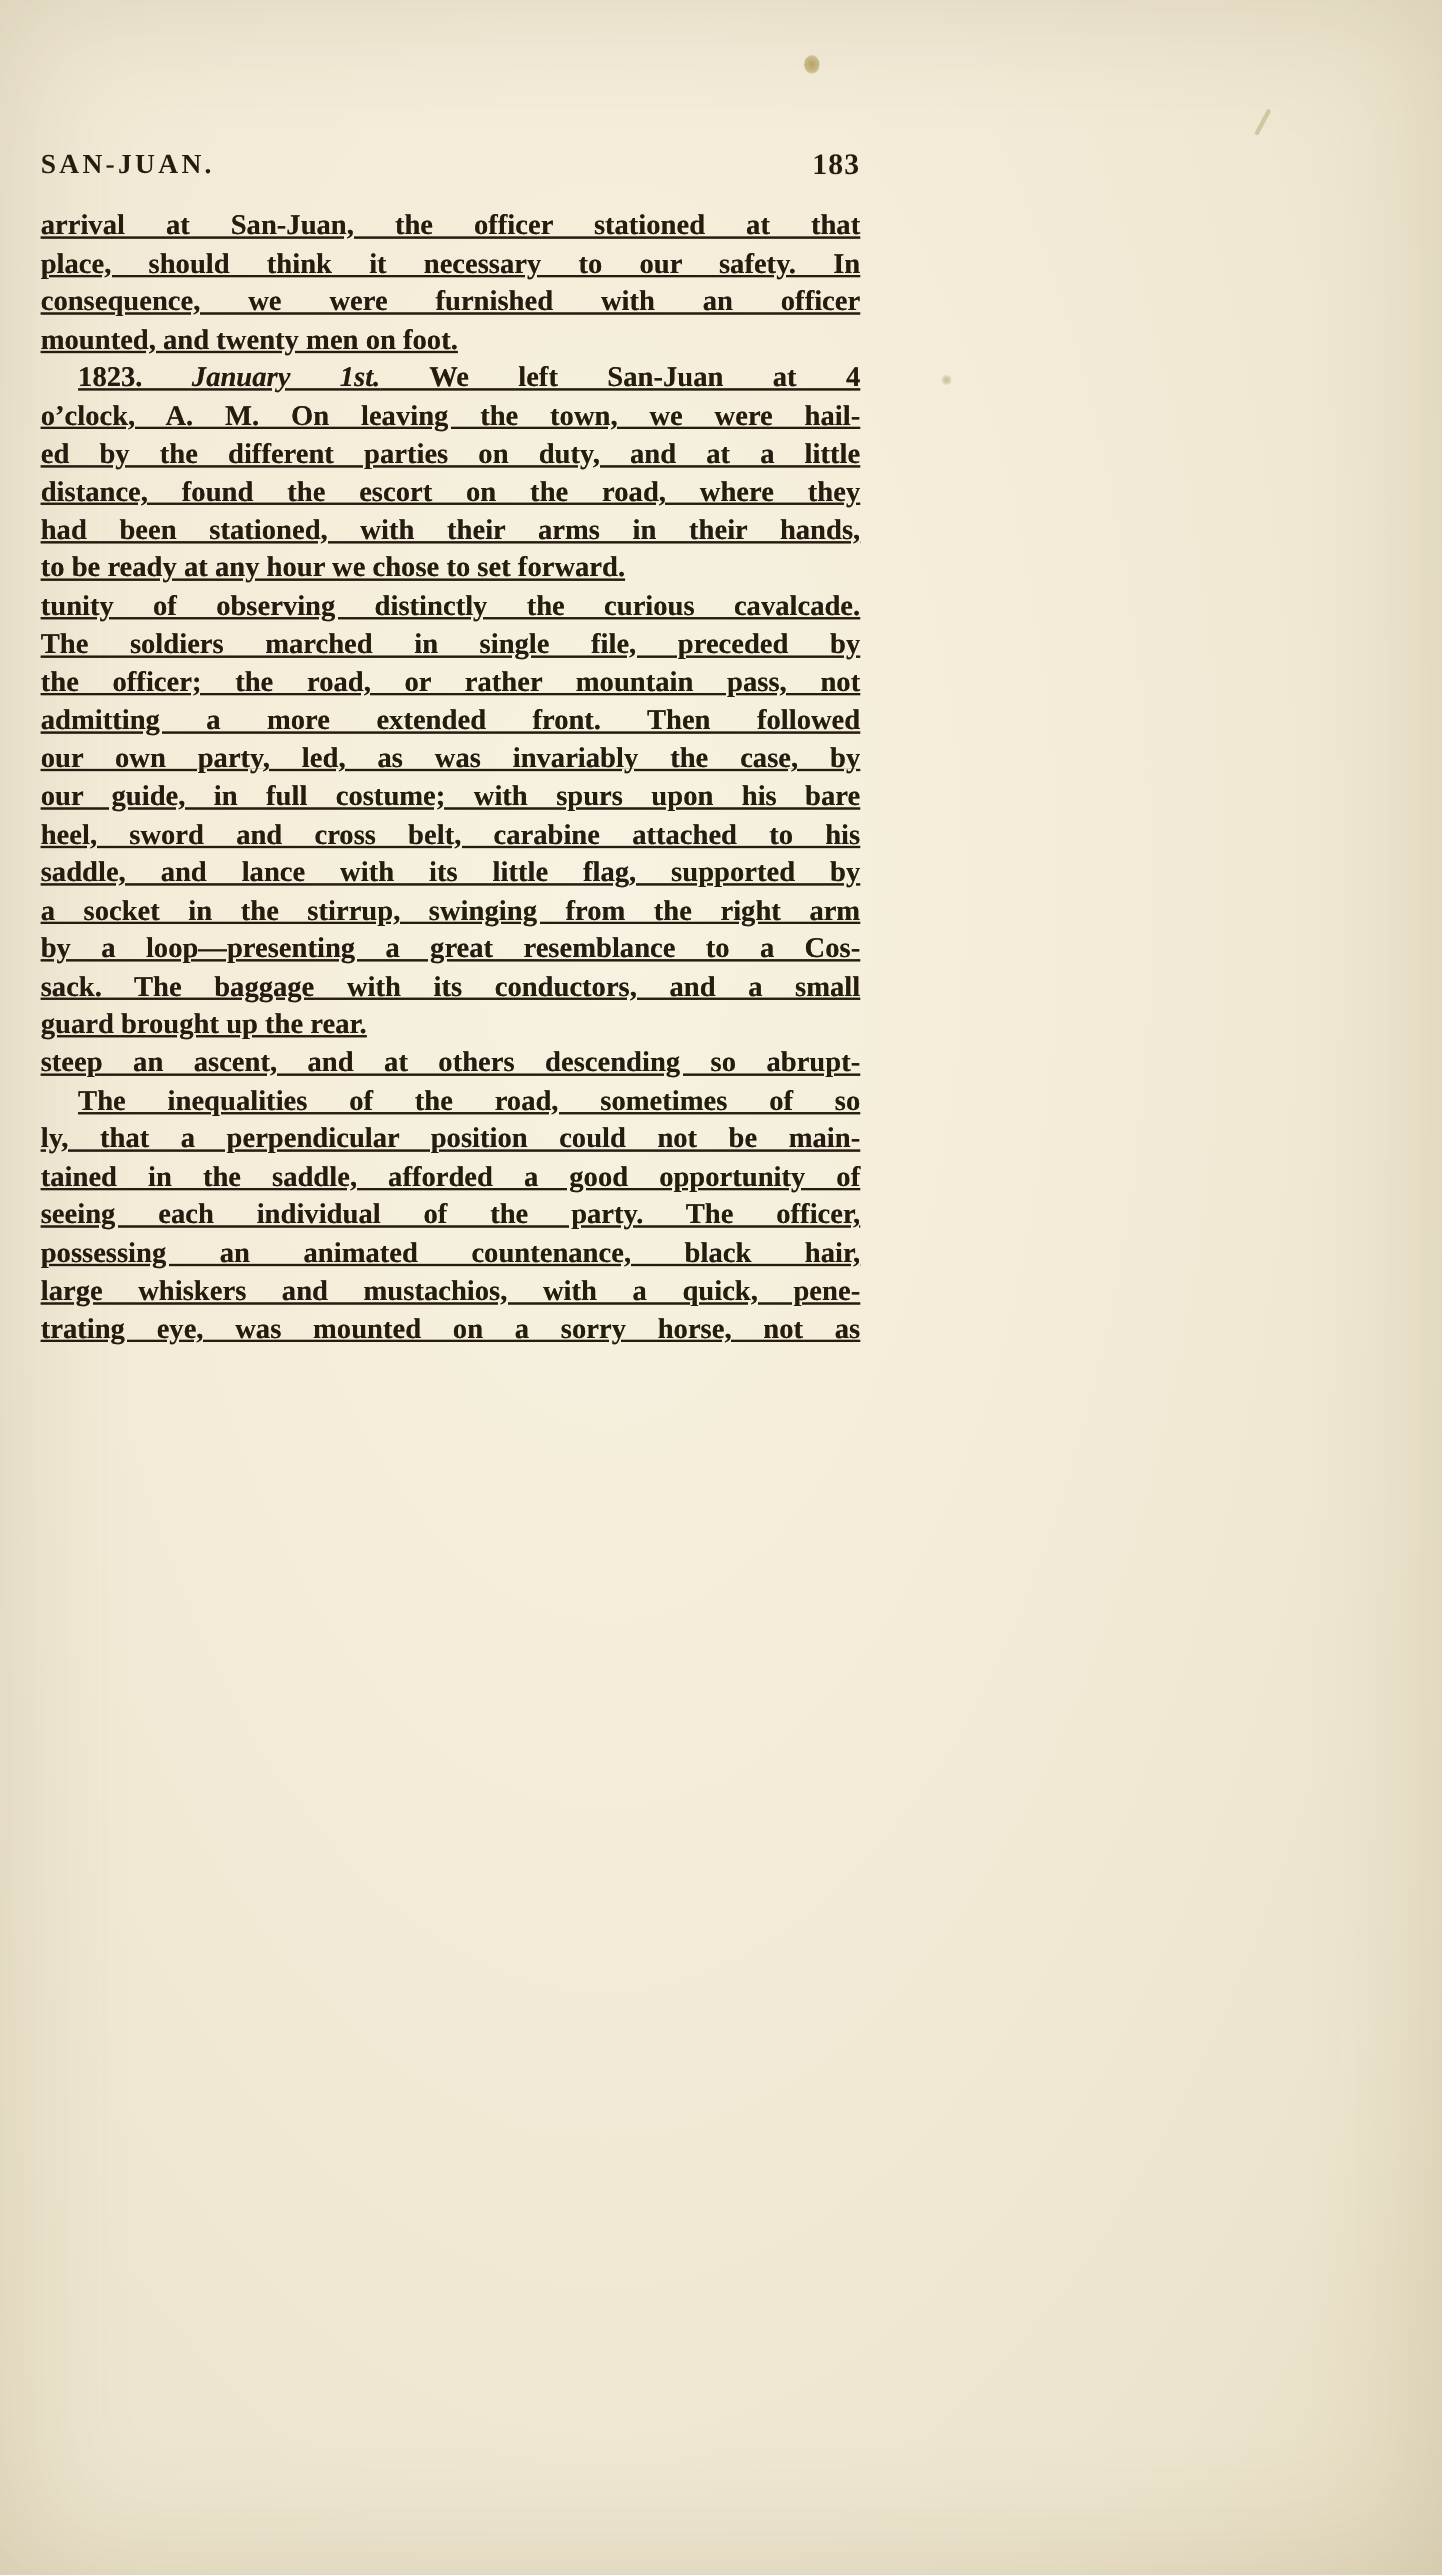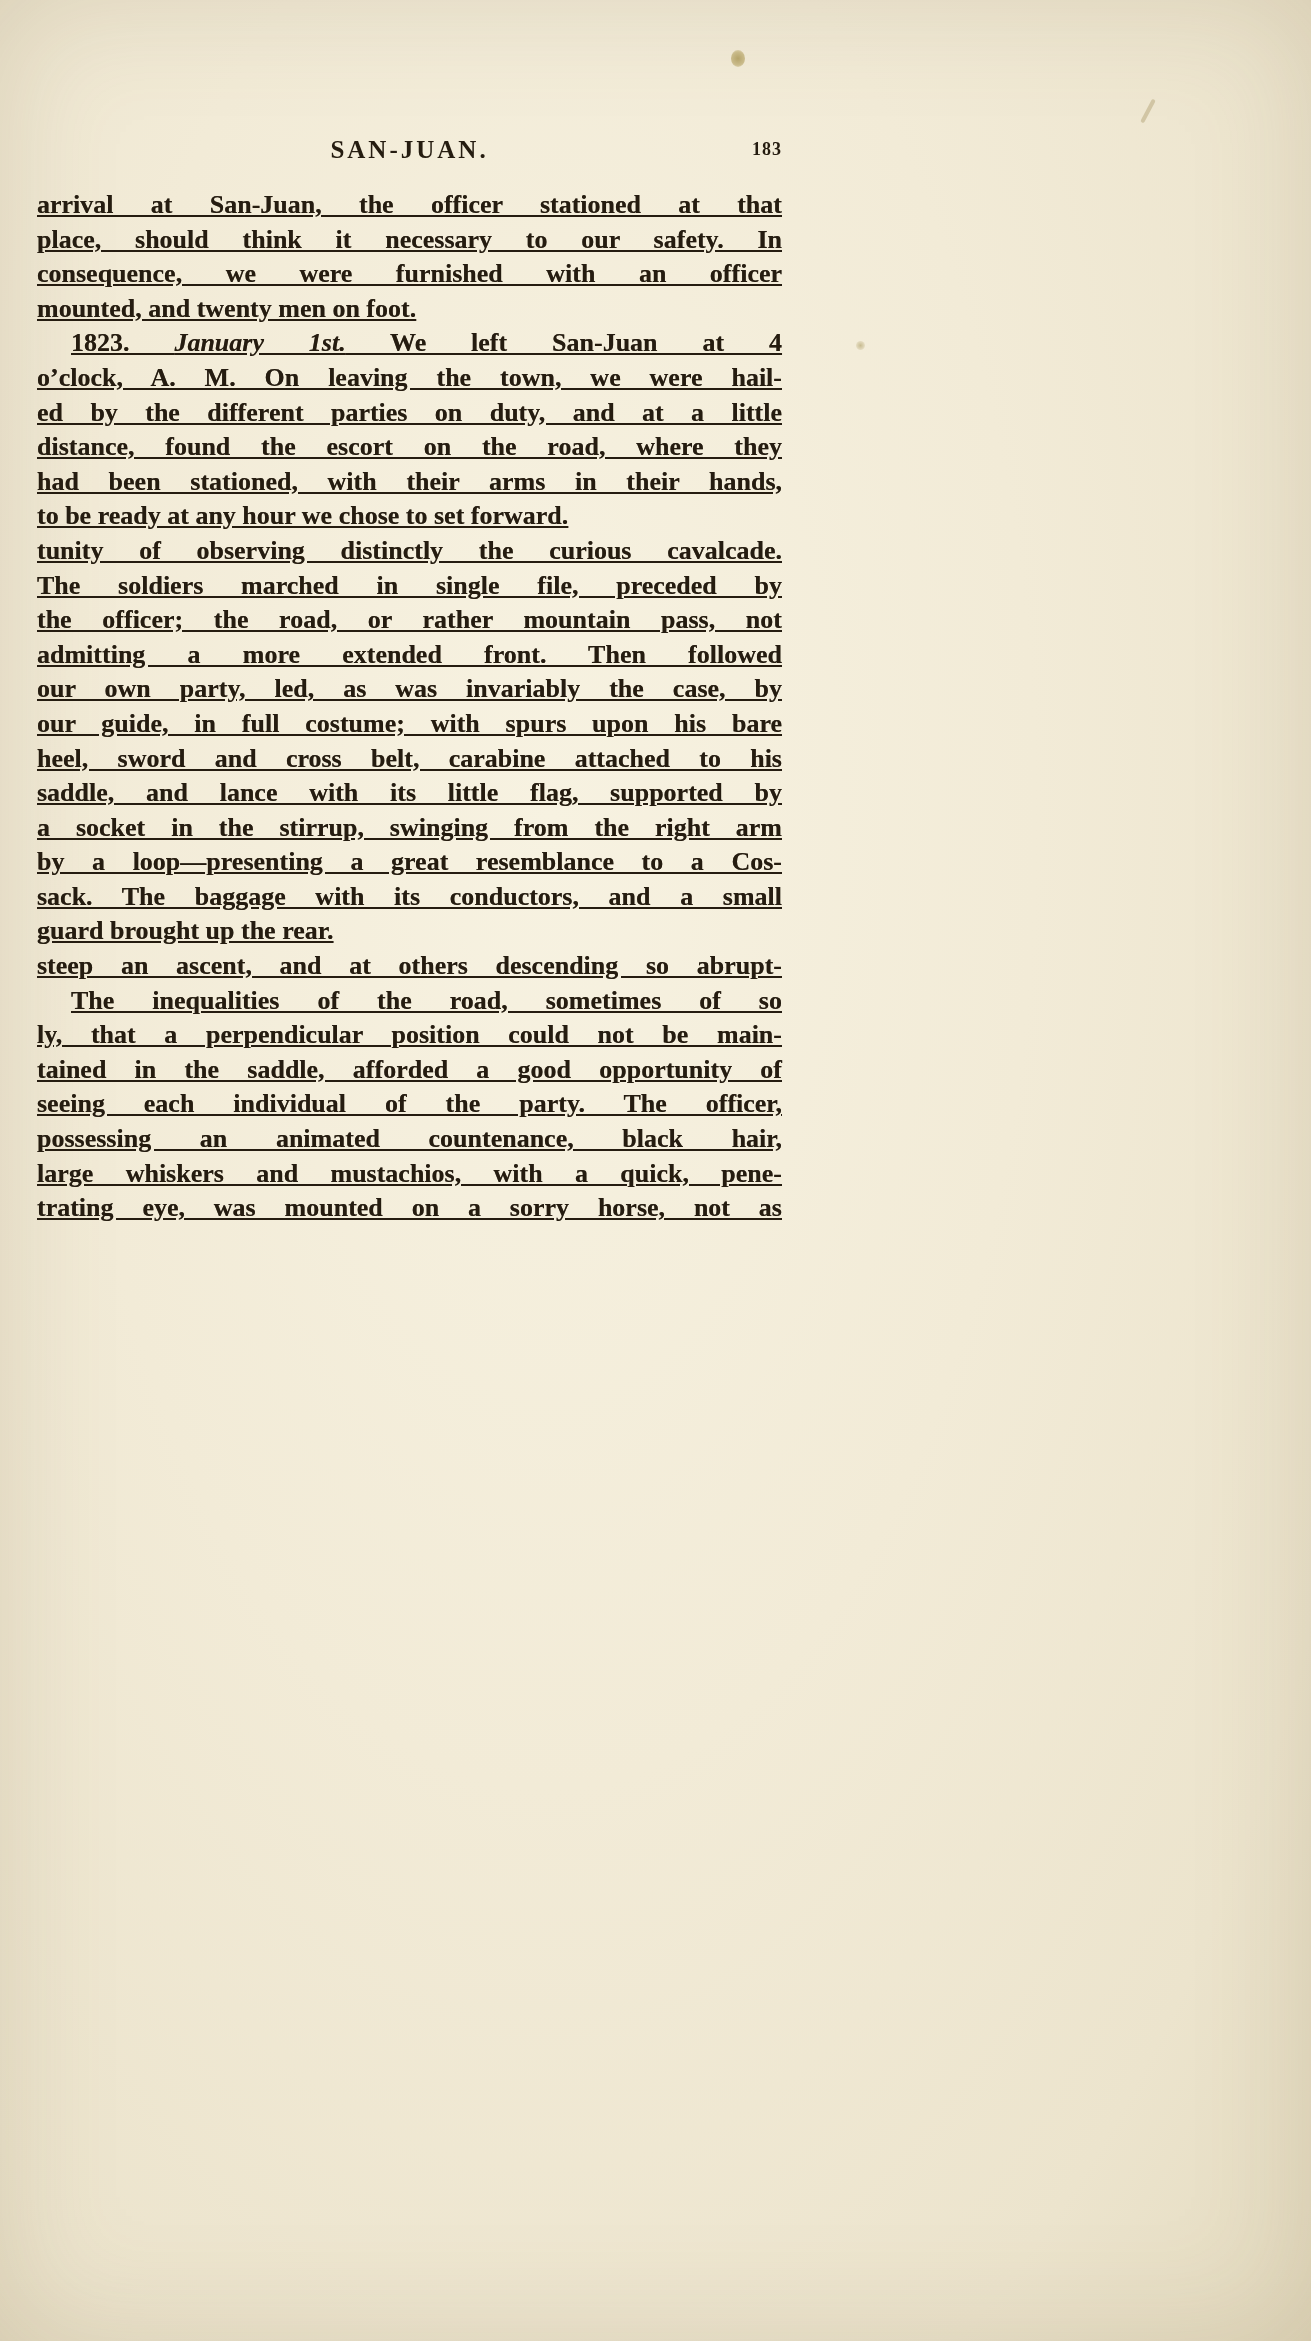--- a/index.html
+++ b/index.html
@@ -52,28 +52,28 @@
     font-weight: bold;
     color: var(--ink, #251c10);
   }
   .header {
     position: relative;
     height: 52px;
     font-size: 25px;
     line-height: 28px;
   }
   .running-head {
-    text-align: center;
+    text-align: left;
     letter-spacing: 3px;
   }
   .page-number {
     position: absolute;
     right: 0;
     top: -1px;
-    font-size: 18px;
+    font-size: 27px;
     letter-spacing: 1px;
   }
   .textbody {
     font-size: 26px;
     line-height: 34.6px;
     text-shadow: 0 0 0.6px rgba(37, 28, 16, 0.65);
   }
   .line {
     text-align: justify;
     text-align-last: justify;

